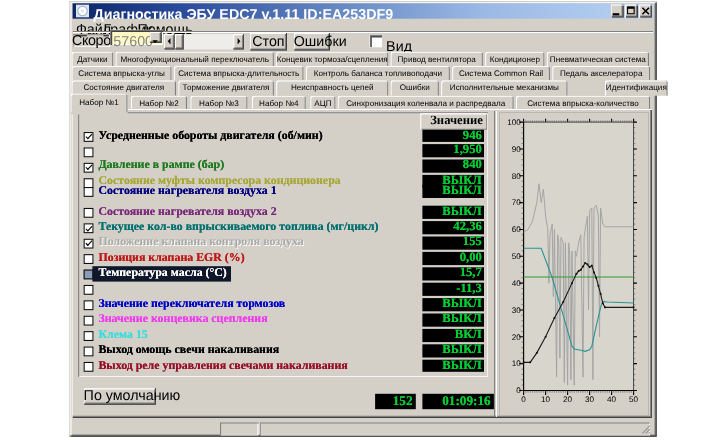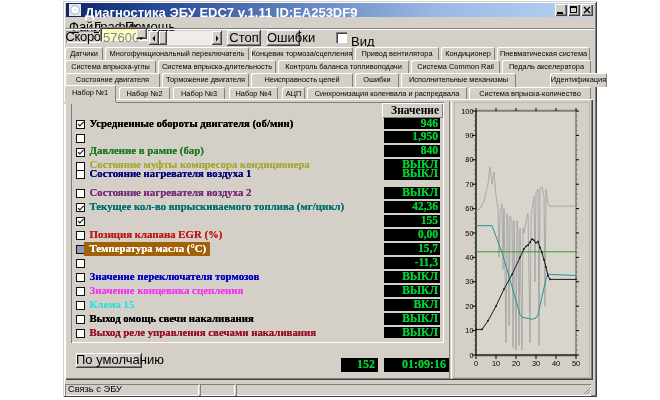--- a/index.html
+++ b/index.html
@@ -148,30 +148,31 @@
     <span class="nm" style="color:#7a2a7a;left:16.5px; top:0px;">Состояние нагревателя воздуха 2</span>
     <span class="val">ВЫКЛ</span>
       </div>
       <div class="a" style="left:10px; top:199.14px; width:370px; height:13.94px;">
     <span class="chk on" style="left:3px; top:3.2px; "></span>
     <span class="nm" style="color:#007070;left:16.5px; top:0px;">Текущее кол-во впрыскиваемого топлива (мг/цикл)</span>
     <span class="val">42,36</span>
       </div>
       <div class="a" style="left:10px; top:213.08px; width:370px; height:13.94px;">
     <span class="chk on" style="left:3px; top:3.2px; "></span>
+    <span class="nm" style="color:#a8a8a8;left:16.5px;text-shadow:0.8px 0.8px 0 #ffffff; top:0px;">Положение клапана контроля воздуха</span>
     <span class="val">155</span>
       </div>
       <div class="a" style="left:10px; top:227.02px; width:370px; height:13.94px;">
     <span class="chk" style="left:3px; top:3.2px; "></span>
     <span class="nm" style="color:#c01818;left:16.5px; top:0px;">Позиция клапана EGR (%)</span>
     <span class="val">0,00</span>
       </div>
       <div class="a" style="left:10px; top:240.96px; width:370px; height:13.94px;">
     <span class="chk" style="left:3px; top:3.2px; background:#8c9cb4;"></span>
-    <span class="nm" style="color:#fff;background:#a16207;left:11px;padding:0 4px 0 5.5px; top:0px;">Температура масла (°C)</span>
+    <span class="nm" style="color:#fff;background:#0f172a;left:11px;padding:0 4px 0 5.5px; top:0px;">Температура масла (°C)</span>
     <span class="val">15,7</span>
       </div>
       <div class="a" style="left:10px; top:254.90px; width:370px; height:13.94px;">
     <span class="chk" style="left:3px; top:3.2px; "></span>
     <span class="val">-11,3</span>
       </div>
       <div class="a" style="left:10px; top:268.84px; width:370px; height:13.94px;">
     <span class="chk" style="left:3px; top:3.2px; "></span>
     <span class="nm" style="color:#0000c8;left:16.5px; top:0px;">Значение переключателя тормозов</span>
     <span class="val">ВЫКЛ</span>
@@ -485,19 +486,18 @@
         <rect x="83.2" y="138.7" width="1.6" height="1.6" fill="#111"></rect>
         <rect x="85.2" y="144.8" width="1.6" height="1.6" fill="#111"></rect>
         <rect x="87.2" y="149.7" width="1.6" height="1.6" fill="#111"></rect>
         <rect x="89.2" y="157.0" width="1.6" height="1.6" fill="#111"></rect>
         <rect x="91.2" y="164.4" width="1.6" height="1.6" fill="#111"></rect>
         <rect x="93.2" y="172.9" width="1.6" height="1.6" fill="#111"></rect>
         <rect x="95.2" y="176.6" width="1.6" height="1.6" fill="#111"></rect>
         <rect x="121.2" y="176.6" width="1.6" height="1.6" fill="#111"></rect>
 </svg></div>
 
-  <div class="a pane" style="left:2px; top:383px; width:134px; height:12px; line-height:11.5px; padding-left:3px; font-size:9.3px; color:#000; white-space:nowrap;">Связь с ЭБУ</div>
   <div class="a pane" style="left:137px; top:383px; width:35px; height:12px;"></div>
   <div class="a pane" style="left:173px; top:383px; width:355px; height:12px;"></div>
   <svg class="a" style="left:520px; top:385px;" width="9" height="9">
     <path d="M8 1 L1 8 M8 4 L4 8 M8 7 L7 8" stroke="#909090" stroke-width="1"></path>
   </svg>
 </div>
 
 </body></html>

